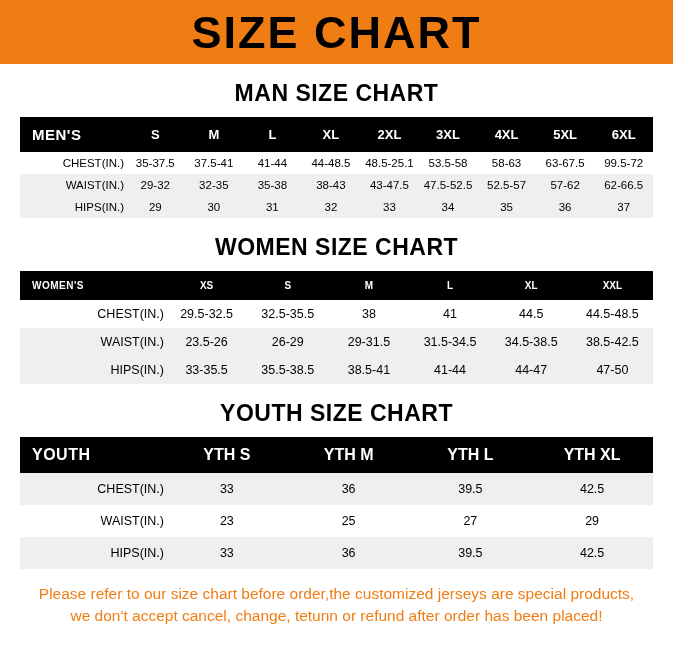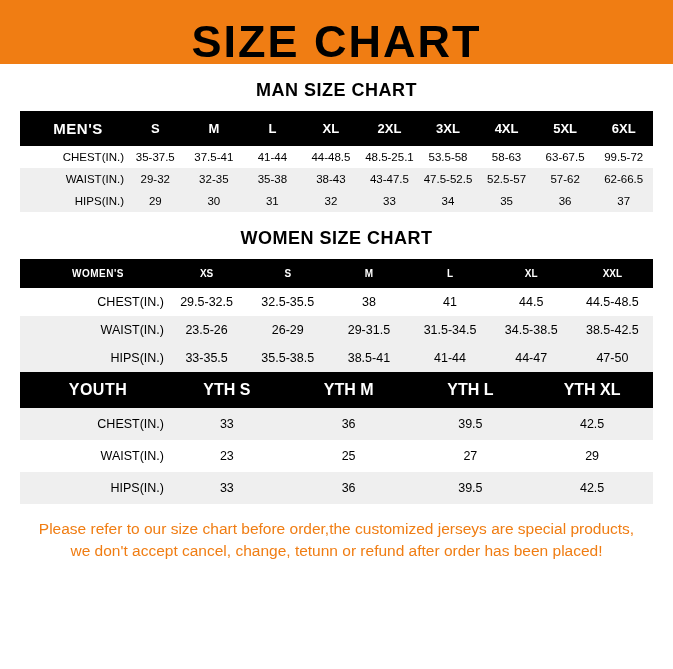--- a/index.html
+++ b/index.html
@@ -18,35 +18,35 @@
     width: 673px;
     height: 669px;
     background: #ffffff;
     box-sizing: border-box;
   }
   
   .banner {
     height: 64px;
     background: #F07D13;
     display: flex;
-    align-items: flex-end;
+    align-items: center;
     justify-content: center;
   }
   .banner-title {
     font-size: 45px;
     font-weight: bold;
     letter-spacing: 2px;
     color: #000000;
     font-family: "Liberation Sans", sans-serif;
     line-height: 1;
   }
   
   .section-title {
     text-align: center;
-    font-size: 18px;
+    font-size: 23px;
     font-weight: bold;
     color: #000000;
     letter-spacing: 0.5px;
     margin: 16px 0 10px 0;
   }
   
   .tbl-wrap {
     padding: 0 20px;
   }
   table.sizetbl {
@@ -63,21 +63,21 @@
     font-family: "Liberation Sans", sans-serif;
   }
   table.sizetbl thead th {
     background: #000000;
     color: #ffffff;
     font-size: 13px;
     font-weight: bold;
     padding: 9px 2px;
   }
   table.sizetbl thead th.corner {
-    text-align: center;
+    text-align: left;
     padding-left: 12px;
     font-size: 15px;
     letter-spacing: 0.5px;
     margin-top: 20px;
   }
   table.sizetbl tbody tr.odd  { background: #ffffff; }
   table.sizetbl tbody tr.even { background: #efefef; }
   table.sizetbl tbody td.rowlabel {
     font-size: 11.5px;
     font-weight: normal;
@@ -209,20 +209,21 @@
           <td>35.5-38.5</td>
           <td>38.5-41</td>
           <td>41-44</td>
           <td>44-47</td>
           <td>47-50</td>
         </tr>
       </tbody>
     </table>
   </div>
 
+  <div class="section-title">YOUTH SIZE CHART</div>
   <div class="tbl-wrap">
     <table class="sizetbl" id="youth-table">
       <thead>
         <tr>
           <th class="corner">YOUTH</th>
           <th>YTH S</th>
           <th>YTH M</th>
           <th>YTH L</th>
           <th>YTH XL</th>
         </tr>

